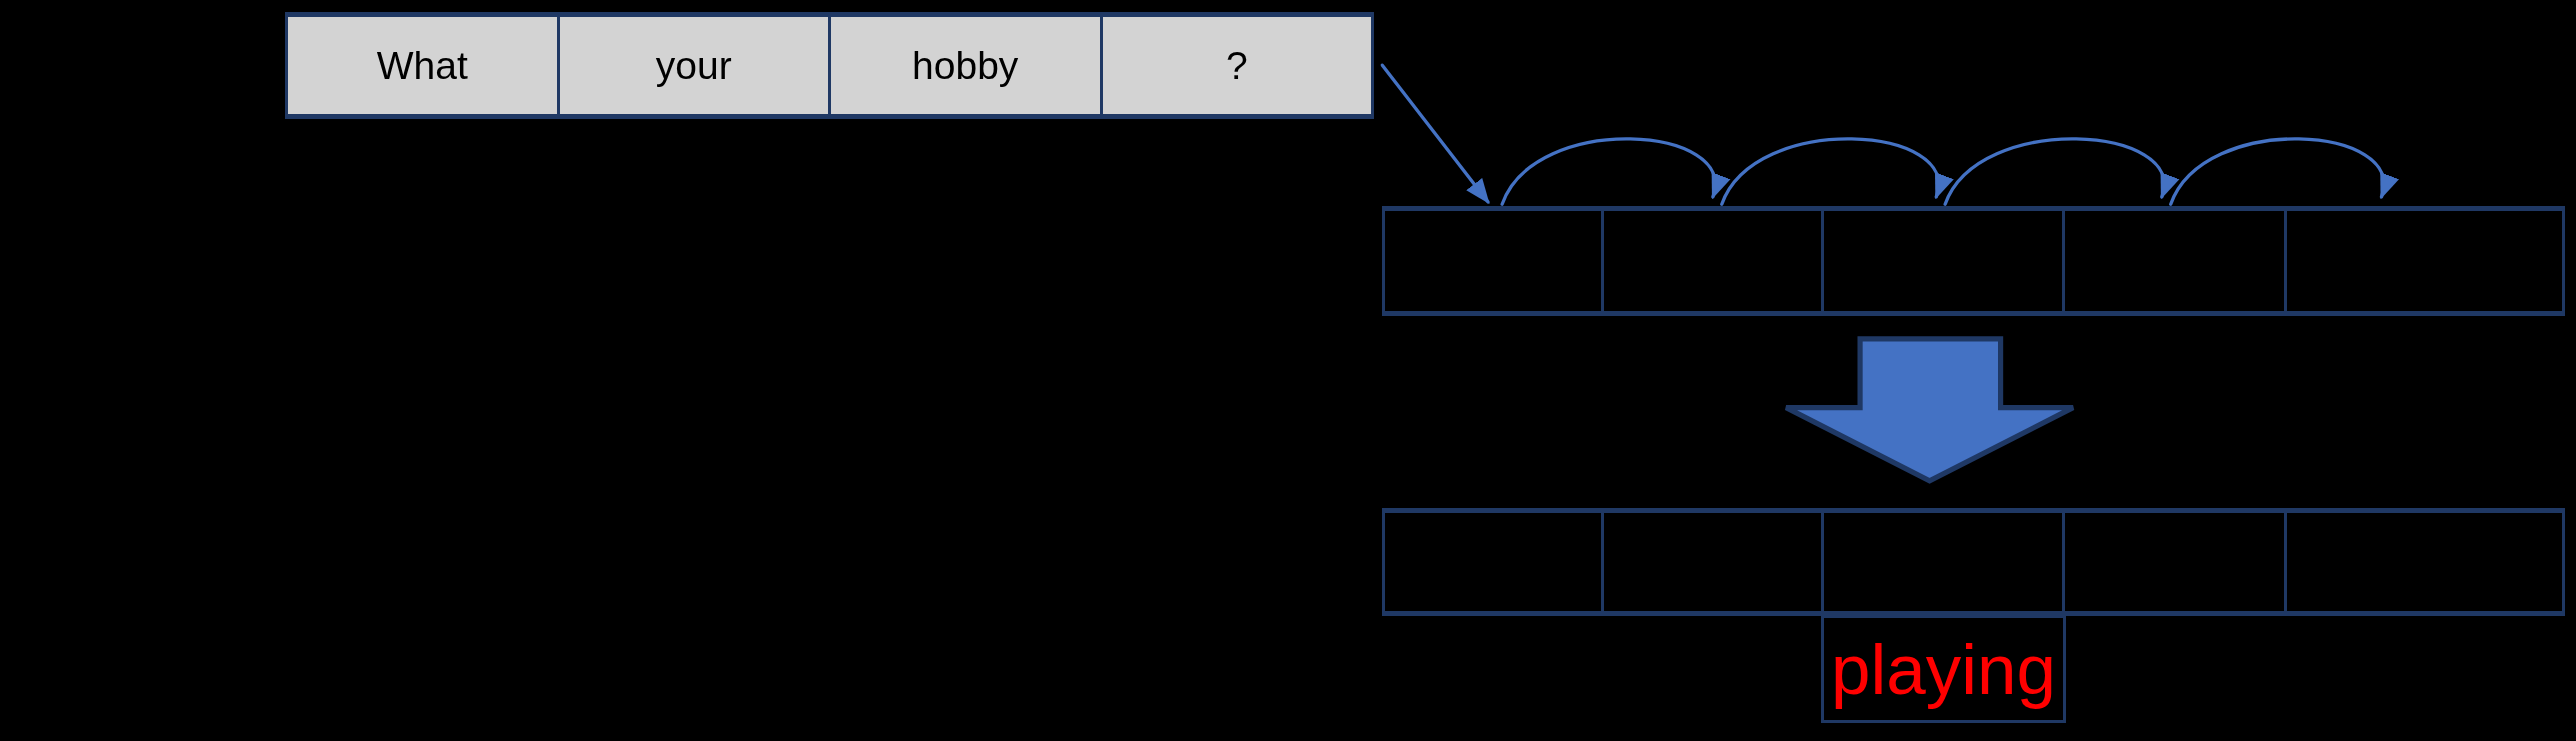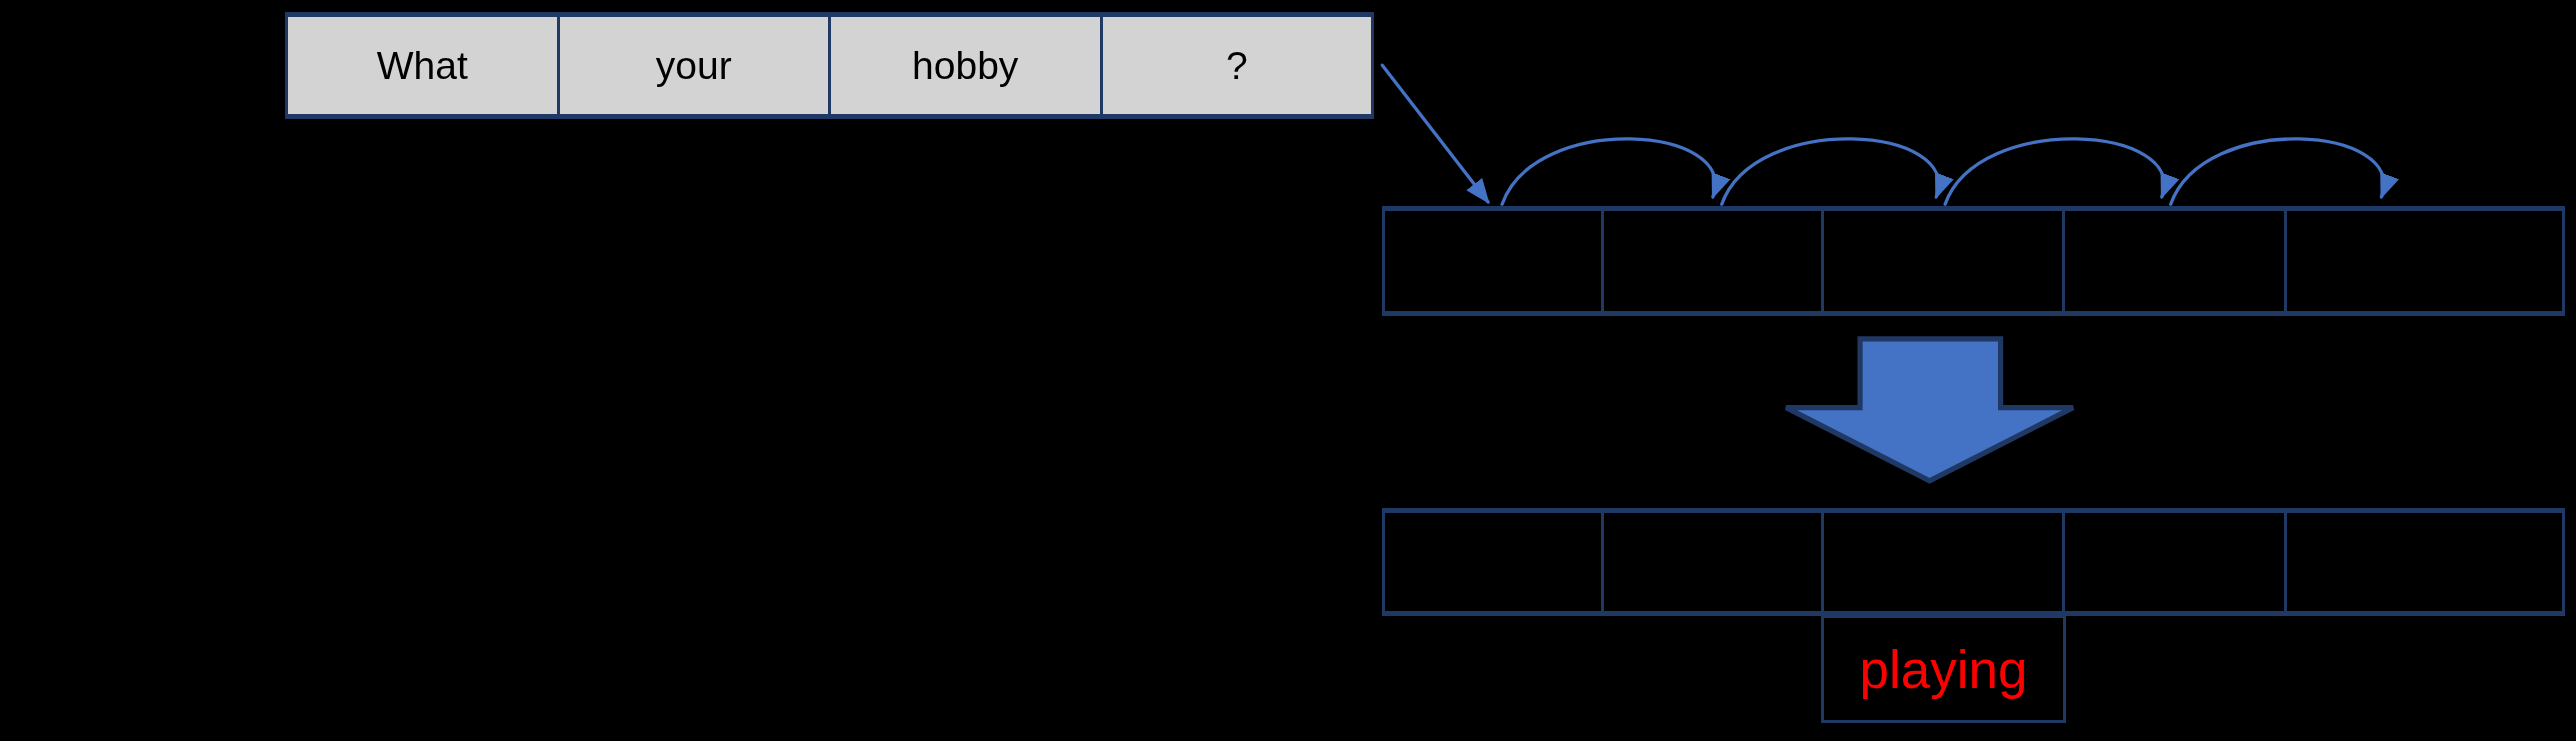--- a/index.html
+++ b/index.html
@@ -47,21 +47,21 @@
   .cell:nth-child(1){flex:297;}
   .cell:nth-child(2){flex:297;}
   .cell:nth-child(3){flex:328;}
   .cell:nth-child(4){flex:300;}
   .cell:nth-child(5){flex:378;}
   
   .prediction-box{
     position:absolute;left:1821px;top:615px;width:245px;height:108px;
     box-sizing:border-box;border:3.7px solid var(--border-navy);
     display:flex;align-items:center;justify-content:center;
-    font-size:53px;line-height:1;color:var(--prediction-red);
+    font-size:71px;line-height:1;color:var(--prediction-red);
   }
   
   .overlay{position:absolute;left:0;top:0;pointer-events:none;}
   .blue-line{stroke:var(--arrow-blue);stroke-width:4.5;fill:none;stroke-linecap:round;}
   .blue-fill{fill:var(--arrow-blue);}
   .block-arrow{fill:var(--arrow-blue);stroke:var(--border-navy);stroke-width:7;stroke-linejoin:miter;}
 </style>
 </head>
 <body>
 

